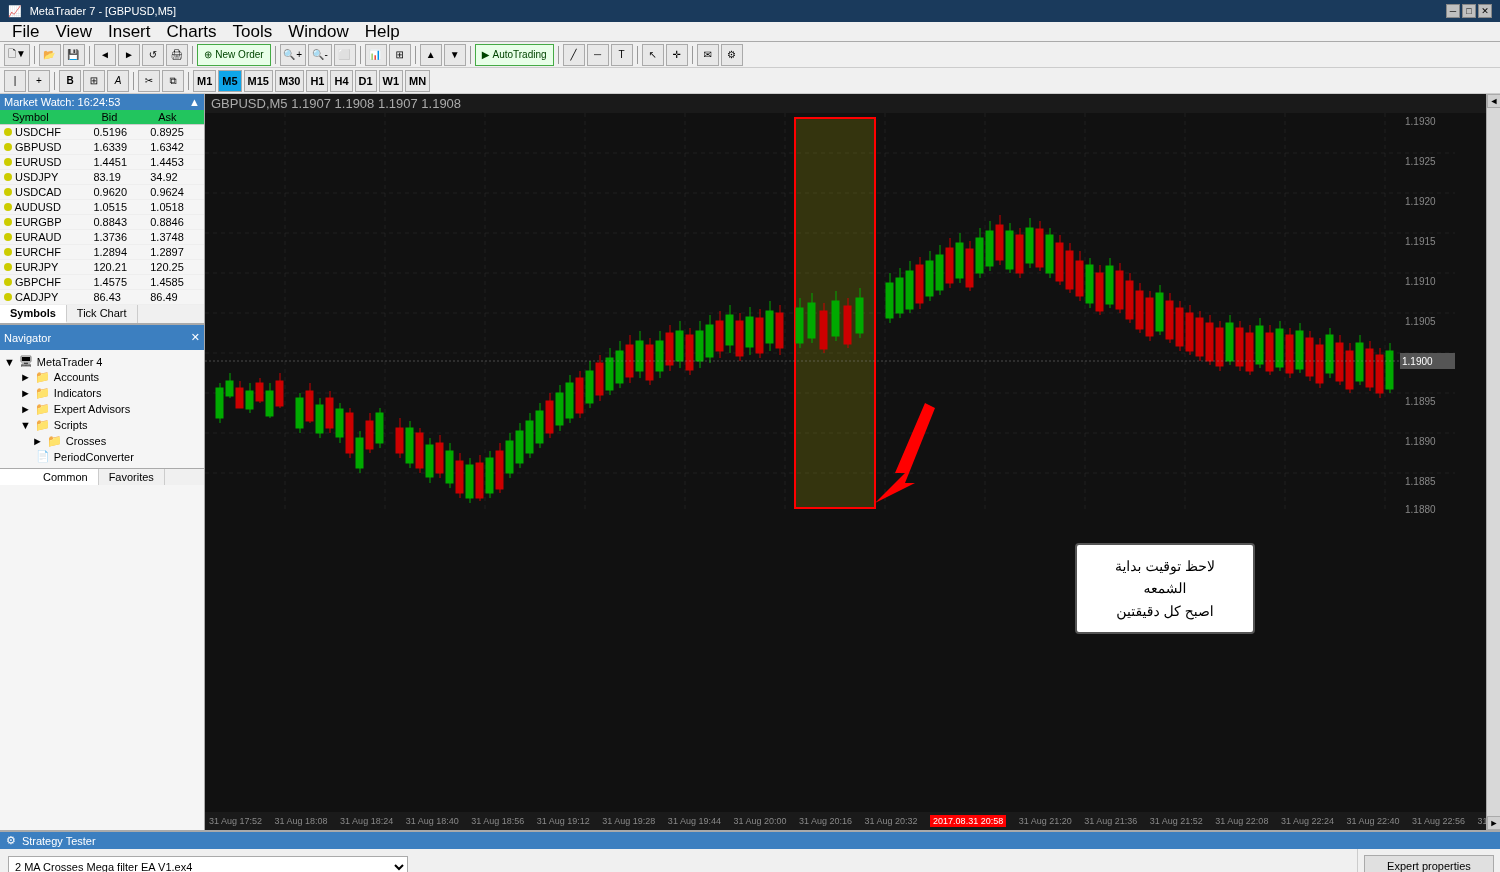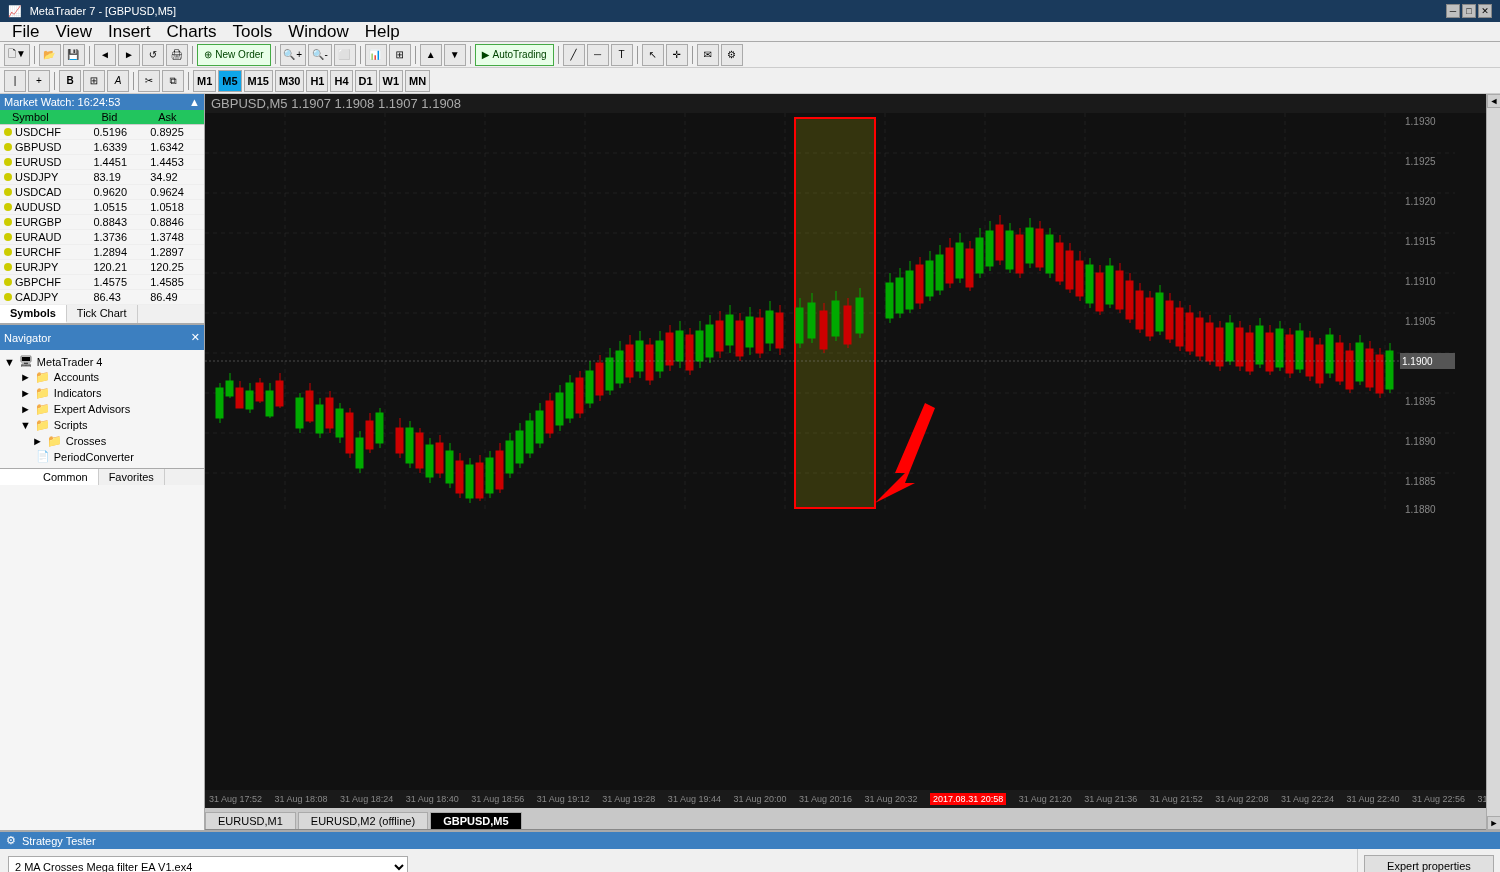--- a/index.html
+++ b/index.html
@@ -742,33 +742,32 @@
         <text x="1200" y="400" class="price-label">1.1880</text>
 
         <line x1="0" y1="248" x2="1195" y2="248" stroke="#888" stroke-width="0.5" stroke-dasharray="2,2"></line>
         <rect x="1195" y="240" width="55" height="16" fill="#555"></rect>
         <text x="1197" y="252" fill="#fff" font-size="10">1.1900</text>
 
         <polygon points="670,390 700,360 690,360 720,290 730,295 700,370 710,370" fill="red"></polygon>
       </svg>
 
       
+      <div id="annotation" style="left: 870px; top: 430px; width: 180px;">
+        <div>لاحظ توقيت بداية الشمعه</div>
+        <div>اصبح كل دقيقتين</div>
+      </div>
     </div>
 
     <div id="time-axis">
       <span style="font-size:9px; color:#888;">
         31 Aug 17:52 &nbsp;&nbsp;&nbsp; 31 Aug 18:08 &nbsp;&nbsp;&nbsp; 31 Aug 18:24 &nbsp;&nbsp;&nbsp; 31 Aug 18:40 &nbsp;&nbsp;&nbsp; 31 Aug 18:56 &nbsp;&nbsp;&nbsp; 31 Aug 19:12 &nbsp;&nbsp;&nbsp; 31 Aug 19:28 &nbsp;&nbsp;&nbsp; 31 Aug 19:44 &nbsp;&nbsp;&nbsp; 31 Aug 20:00 &nbsp;&nbsp;&nbsp; 31 Aug 20:16 &nbsp;&nbsp;&nbsp; 31 Aug 20:32 &nbsp;&nbsp;&nbsp; <span style="background:red; color:white; padding: 1px 3px;">2017.08.31 20:58</span> &nbsp;&nbsp;&nbsp; 31 Aug 21:20 &nbsp;&nbsp;&nbsp; 31 Aug 21:36 &nbsp;&nbsp;&nbsp; 31 Aug 21:52 &nbsp;&nbsp;&nbsp; 31 Aug 22:08 &nbsp;&nbsp;&nbsp; 31 Aug 22:24 &nbsp;&nbsp;&nbsp; 31 Aug 22:40 &nbsp;&nbsp;&nbsp; 31 Aug 22:56 &nbsp;&nbsp;&nbsp; 31 Aug 23:12 &nbsp;&nbsp;&nbsp; 31 Aug 23:28 &nbsp;&nbsp;&nbsp; 31 Aug 23:44
       </span>
     </div>
 
-    <div id="chart-tabs">
-      <div class="chart-tab">EURUSD,M1</div>
-      <div class="chart-tab">EURUSD,M2 (offline)</div>
-      <div class="chart-tab active">GBPUSD,M5</div>
-    </div>
   </div>
 
   <div style="position:relative; width:14px; background:#d8d8d8; border-left: 1px solid #aaa;">
     <div style="position:absolute; top:0; left:0; width:14px; height:14px; background:#d0d0d0; border:1px solid #aaa; display:flex; align-items:center; justify-content:center; font-size:9px;">◄</div>
     <div style="position:absolute; bottom:0; left:0; width:14px; height:14px; background:#d0d0d0; border:1px solid #aaa; display:flex; align-items:center; justify-content:center; font-size:9px;">►</div>
   </div>
 </div>
 
 <div id="strategy-tester">
   <div id="st-header">

